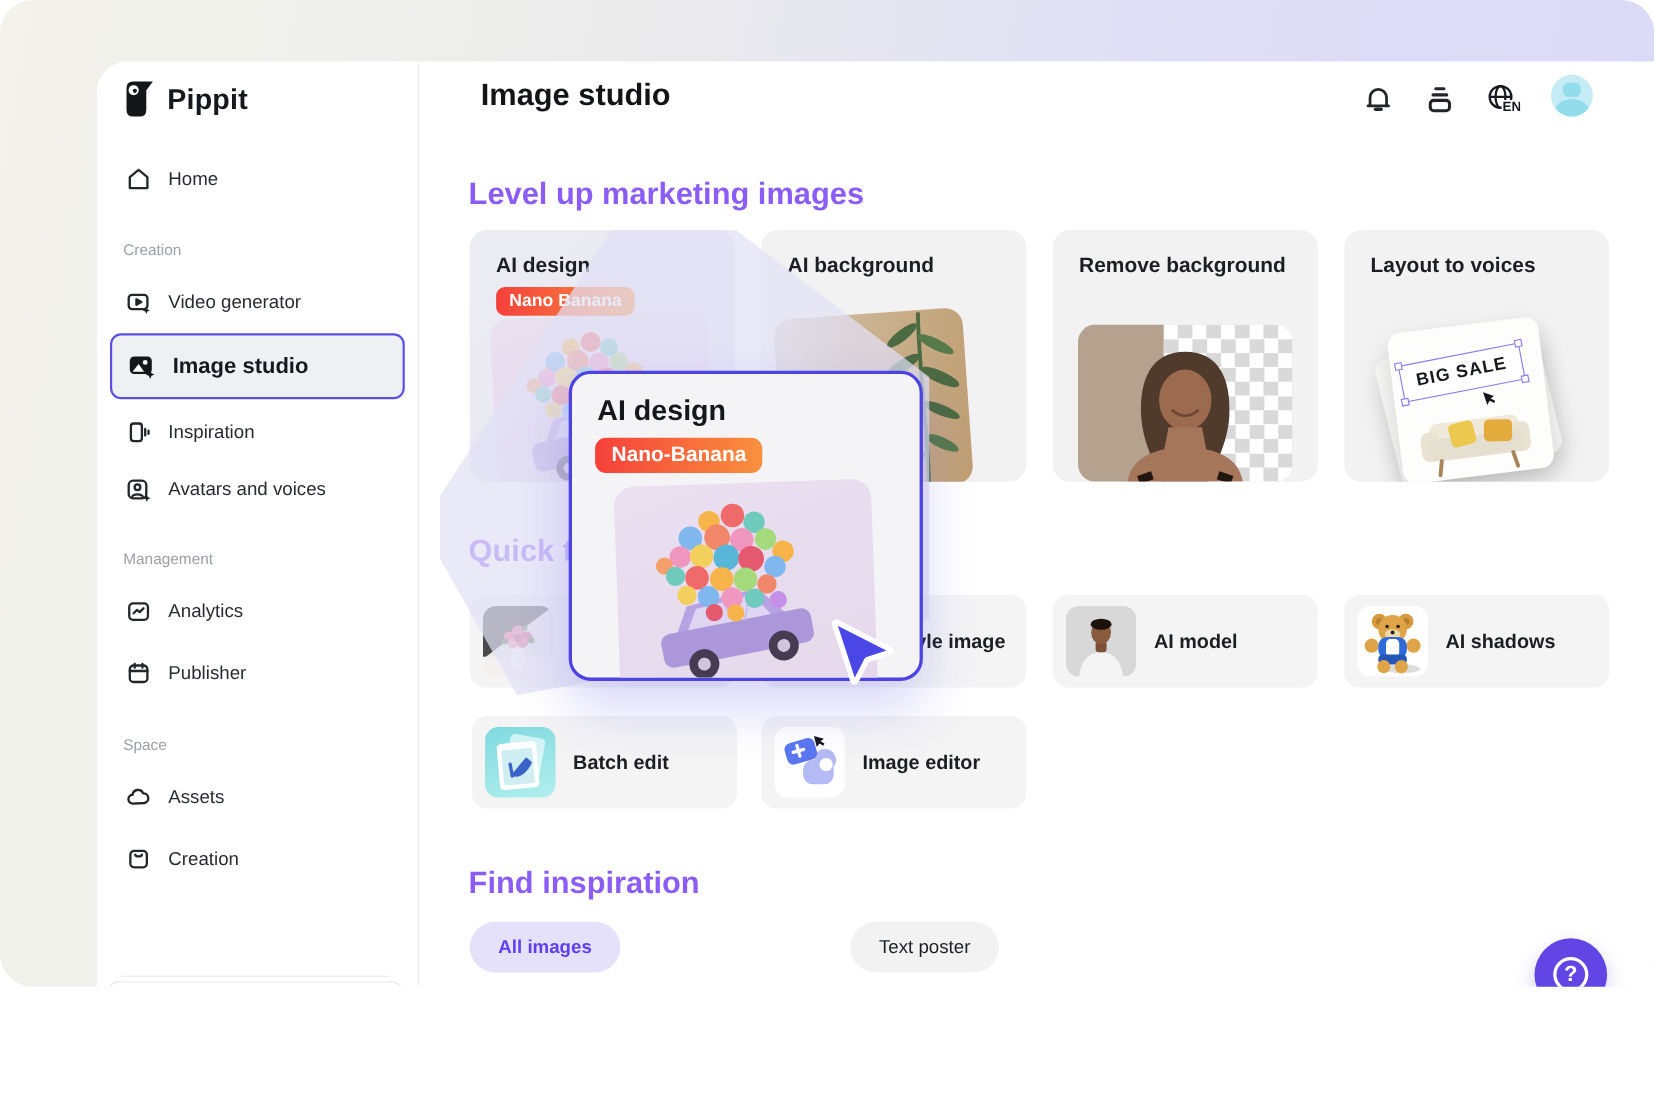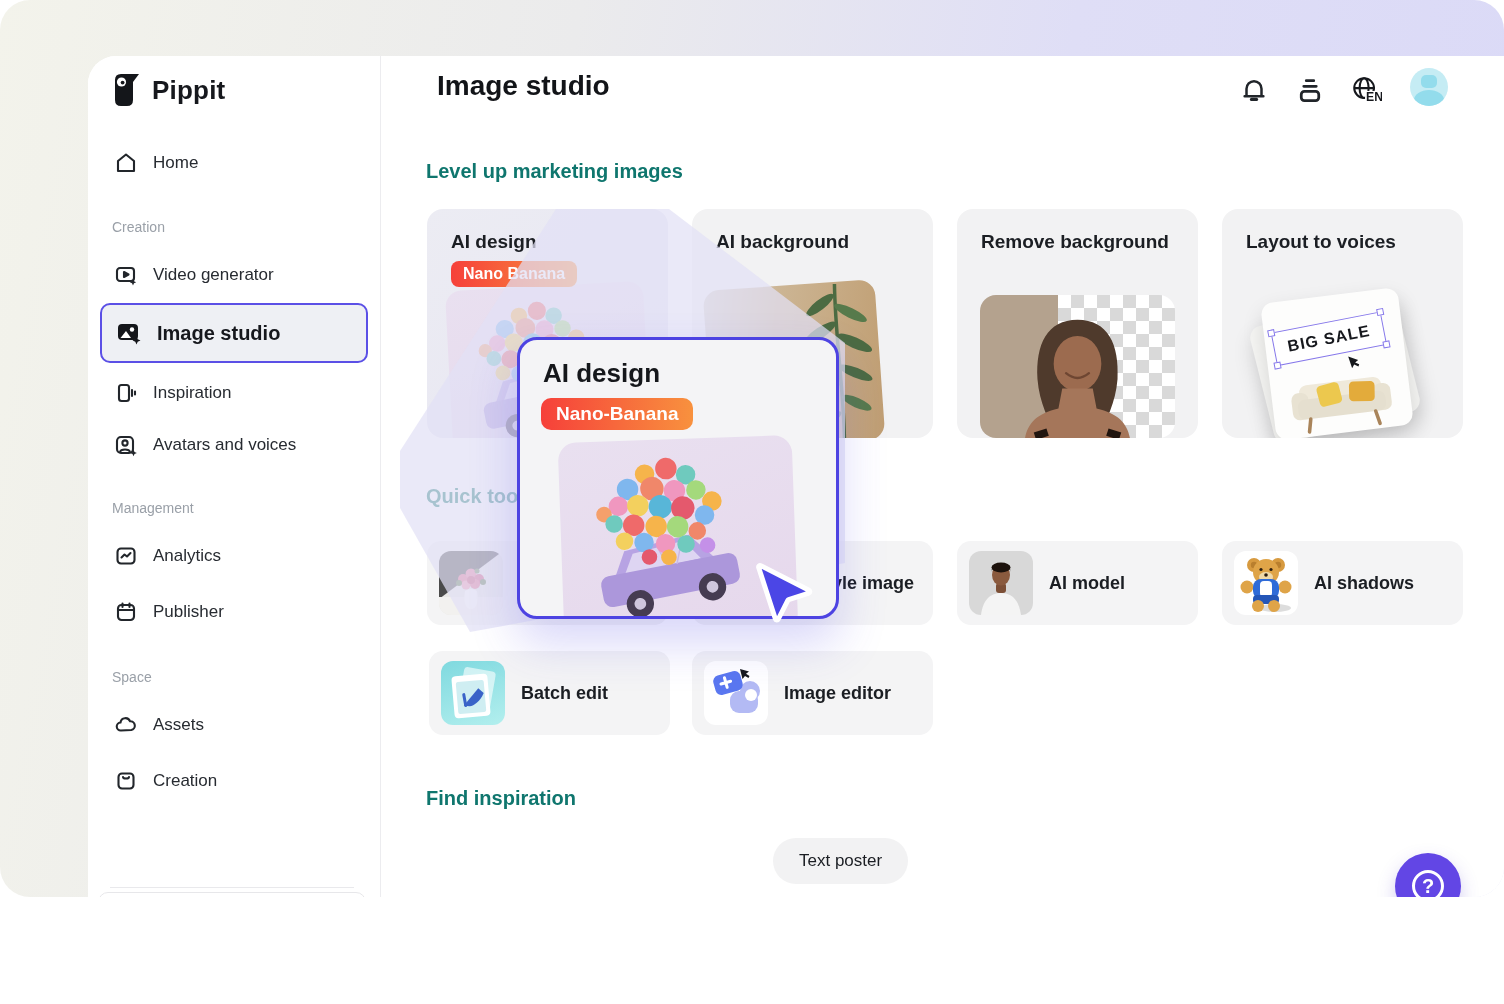--- a/index.html
+++ b/index.html
@@ -18,26 +18,26 @@
   .side-label { position:absolute; left:24px; font-size:14px; color:#9aa0a8; font-weight:500; }
   .side-item.selected { background:#eef0f4; border:2.5px solid #5b50e6; height:60px; font-size:20px; font-weight:700; color:#16181d; }
   .side-item svg { flex:none; }
   .side-divider { position:absolute; left:22px; right:26px; top:831px; height:1px; background:#e9e9ec; }
   .invite-btn { position:absolute; left:10px; right:14px; top:836px; height:44px; border:1px solid #e7e7ea; border-radius:10px;
     background:#fff; display:flex; align-items:center; justify-content:center; gap:10px; font-size:17px; font-weight:600; color:#1c1f24; cursor:pointer; }
 
   
   .main { position:relative; flex:1; height:100%; background:#fff; }
   .page-title { position:absolute; left:56px; top:14px; font-size:28px; font-weight:700; color:#121418; }
-  .hicon { position:absolute; top:18px; width:32px; height:32px; display:flex; align-items:center; justify-content:center; cursor:pointer; }
+  .hicon { position:absolute; top:18px; width:32px; height:32px; display:flex; align-items:center; justify-content:flex-start; cursor:pointer; }
   .avatar { position:absolute; left:1029px; top:12px; width:38px; height:38px; border-radius:50%; background:#c5ecf4; overflow:hidden; cursor:pointer; }
   .avatar .head { position:absolute; left:11px; top:7px; width:16px; height:13px; border-radius:5px; background:#93dcec; }
   .avatar .body { position:absolute; left:4px; top:22px; width:30px; height:20px; border-radius:50% 50% 0 0; background:#93dcec; }
 
-  .sect-head { position:absolute; font-size:20px; font-weight:700; color:#0f766e; }
+  .sect-head { position:absolute; font-size:28px; font-weight:700; color:#8b5cf6; }
 
   .hero-card { position:absolute; top:153px; width:241px; height:229px; border-radius:16px; background:#f2f2f3; overflow:hidden; cursor:pointer; }
   .hero-card .ht { position:absolute; left:24px; top:22px; font-size:19px; font-weight:600; color:#1b1e23; }
   .badge { display:inline-block; background:linear-gradient(90deg,#f6403a,#f8913e); color:#fff; font-weight:600; border-radius:8px; }
   .badge.small { position:absolute; left:24px; top:52px; font-size:16px; padding:4px 12px; }
   .imgbox { position:absolute; border-radius:16px; overflow:hidden; }
   .checker { background:repeating-conic-gradient(#d9d9d9 0% 25%, #ffffff 0% 50%) 0 0 / 26px 26px; }
 
   .beam { position:absolute; left:0; top:0; width:1123px; height:892px; background:#e2e0f5; opacity:.72; pointer-events:none;
     clip-path:polygon(175px 153px,288px 153px,464px 287px,464px 507px,89px 576px,19px 452px,19px 395px); z-index:4; }
@@ -378,20 +378,23 @@
             <rect x="10" y="12" width="28" height="20" rx="6" fill="#5a77f0" transform="rotate(-16 24 22)"></rect>
             <path d="M22 16 v10 M17 21 h10" stroke="#fff" stroke-width="3" stroke-linecap="round" transform="rotate(-16 24 22)"></path>
             <path d="M36 8 L38.5 18 L41 15 L44.5 17 L45.5 15 L42 12.8 L45 10.5 Z" fill="#16181d"></path>
           </svg>
         </div>
         <div class="qlabel">Image editor</div>
       </div>
 
       <div class="sect-head" style="left:45px; top:731px">Find inspiration</div>
 
+      <div class="chip selected" style="left:46px">
+        <span>All images</span>
+      </div>
       <div class="chip" style="left:392px">
         <span>Text poster</span>
       </div>
 
       <div class="insp-thumb" style="left:46px">
         <div class="it1a"></div>
           <div class="it1b"></div>
       </div>
       <div class="insp-thumb" style="left:311px">
           <div class="it2"></div>

